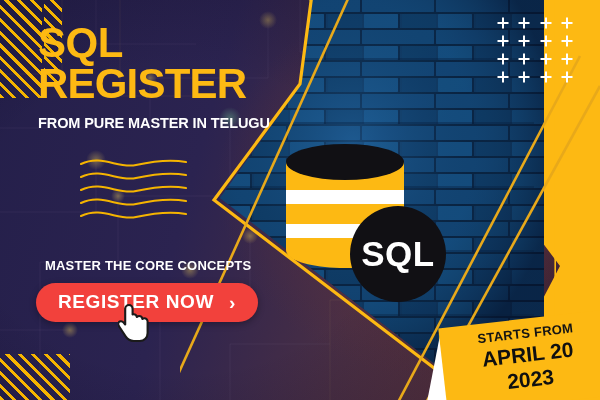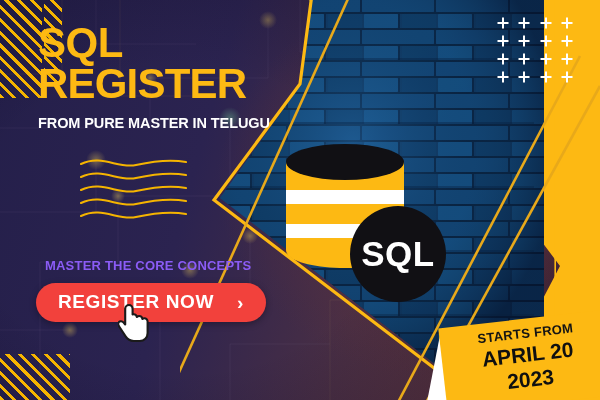--- a/index.html
+++ b/index.html
@@ -173,31 +173,31 @@
     margin: 9px 0 0 0;
   }
 
   
   .cta-block {
     position: absolute;
     left: 36px; top: 258px;
     width: 230px;
   }
   .cta-tagline {
-    color: #8b5cf6;
+    color: #ffffff;
     font-size: 13px;
     font-weight: 700;
     letter-spacing: 0.2px;
     margin: 0 0 10px 2px;
     padding-left: 7px;
   }
   .cta-button {
     display: inline-flex;
     align-items: center;
-    gap: 23px;
+    gap: 15px;
     background: #f2413c;
     color: #ffffff;
     border: none;
     border-radius: 30px;
     padding: 8px 22px 9px 22px;
     font-size: 19px;
     font-weight: 600;
     letter-spacing: 0.6px;
     font-family: "Liberation Sans", sans-serif;
     cursor: pointer;

